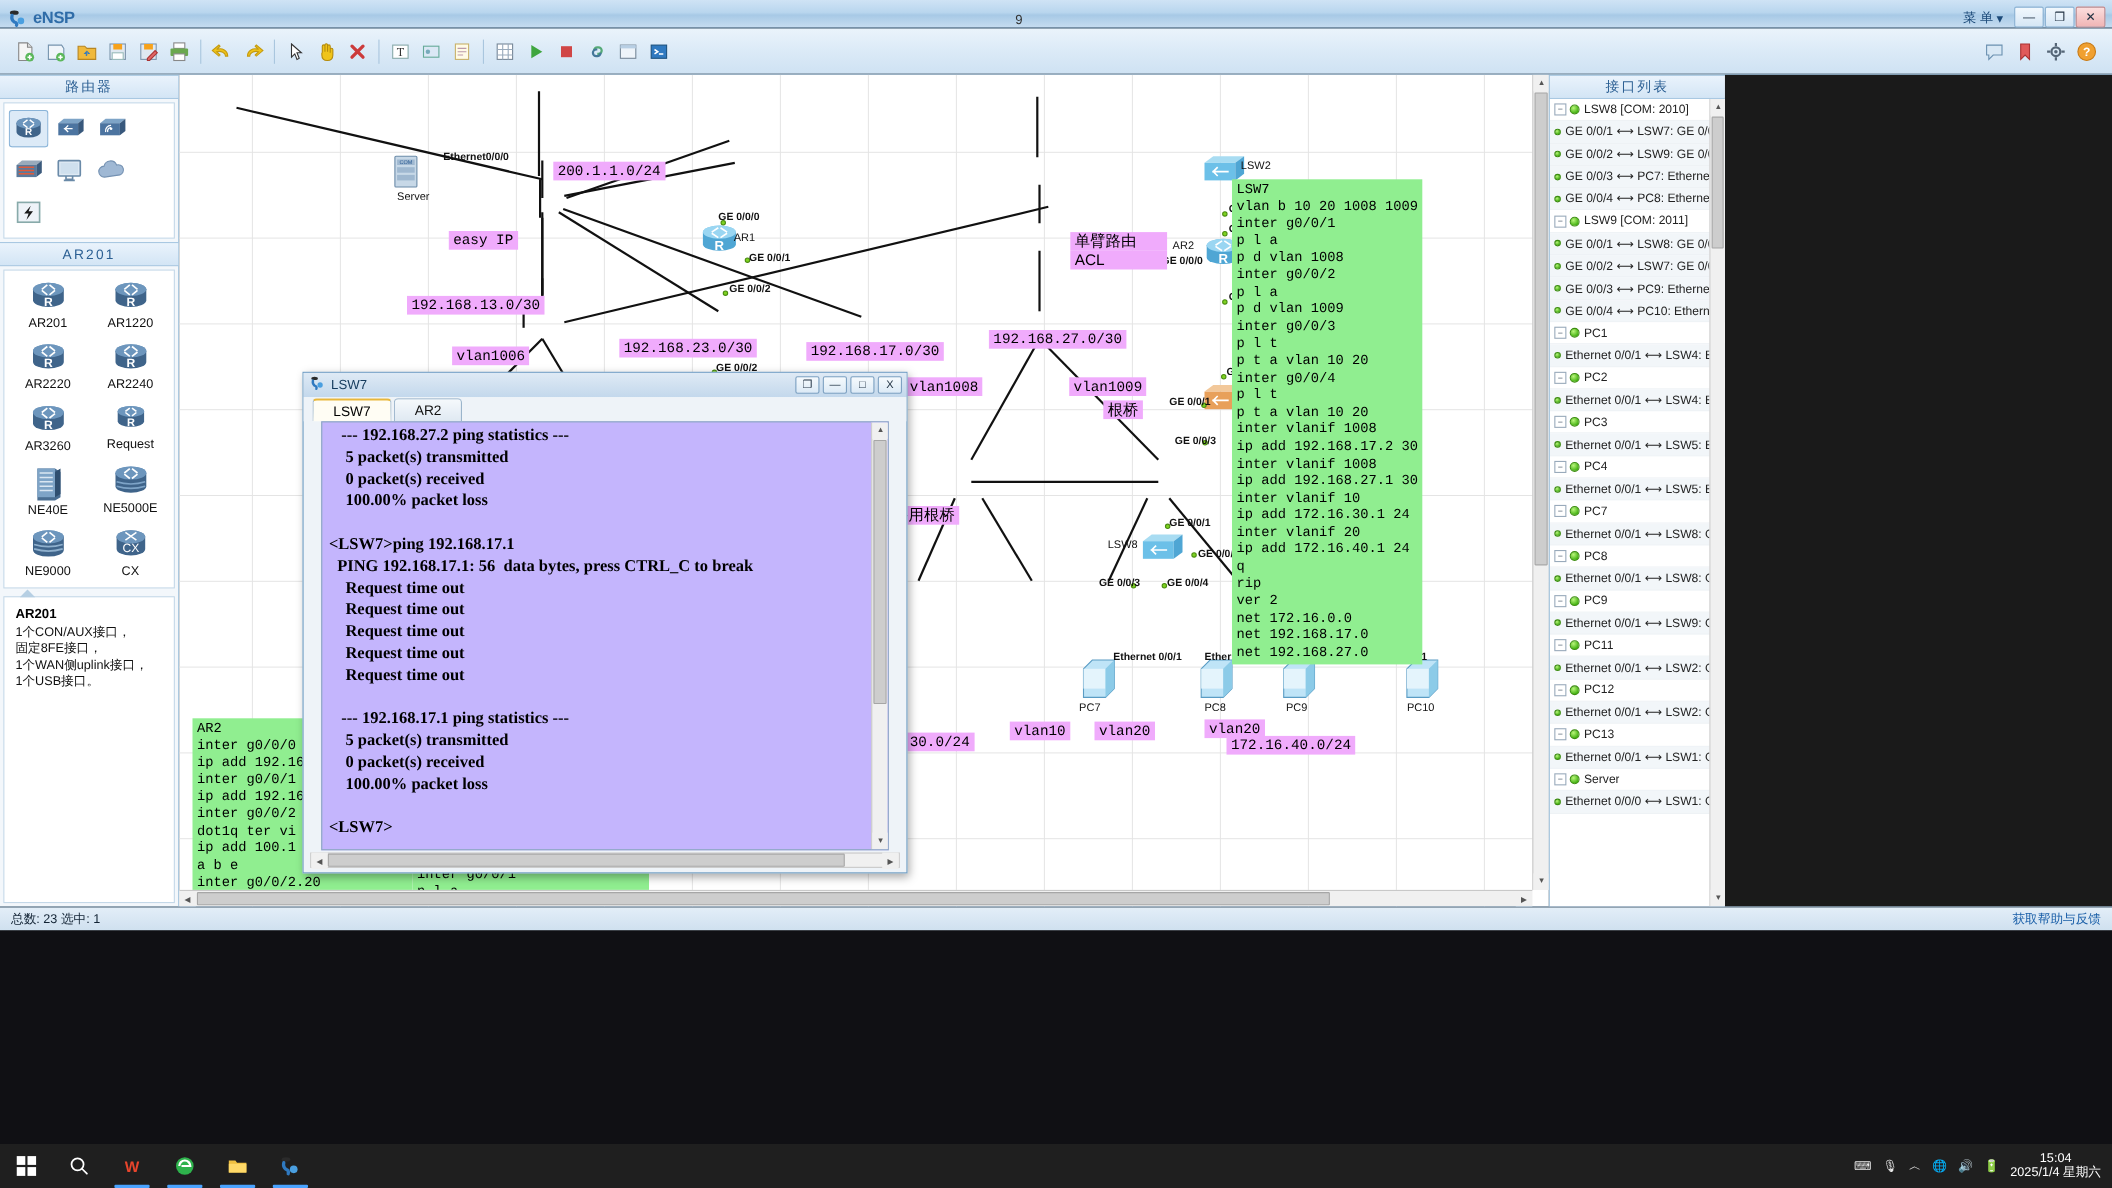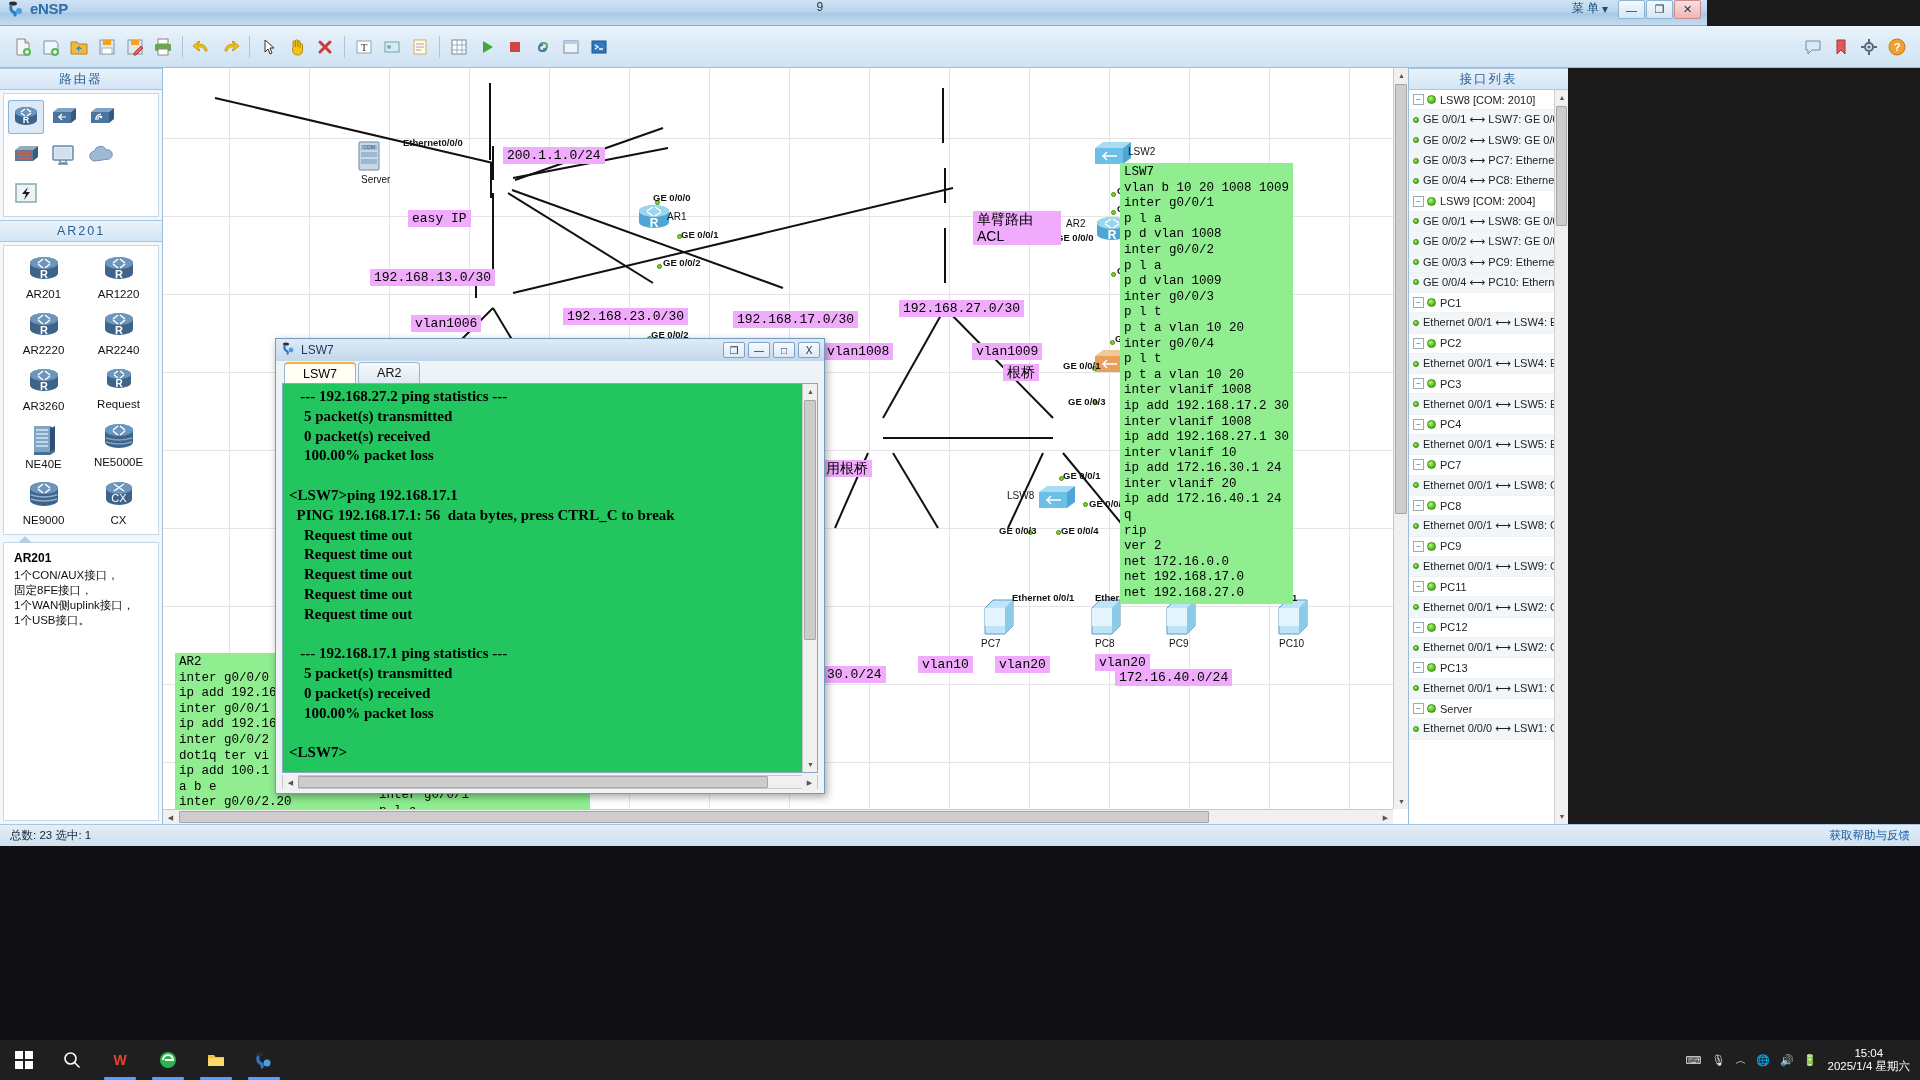--- a/index.html
+++ b/index.html
@@ -7,24 +7,24 @@
   body {
     width:1920px; height:1080px; overflow:hidden;
     font-family:"Liberation Sans", sans-serif;
     background:#1a1a1a;
     -webkit-font-smoothing:antialiased;
   }
   #app { position:relative; width:1920px; height:1080px; }
 
   
   .titlebar{
-    position:absolute; left:0; top:0; width:1707px; height:26px;
+    position:absolute; left:0; top:0; width:1920px; height:26px;
     background:linear-gradient(to bottom,#cfe3f5 0%,#b9d6ee 45%,#a7c9e6 55%,#c6dcf0 100%);
     border-bottom:1px solid #7fa8cc;
-    display:flex; align-items:flex-start;
+    display:flex; align-items:flex-end;
   }
   .tb-logo{ display:flex; align-items:center; gap:5px; padding-left:8px; }
   .tb-logo-mark{ width:17px; height:17px; position:relative; }
   .tb-title{ font-size:15px; font-weight:bold; color:#2f6ca8; letter-spacing:-0.3px;}
   .tb-center{ flex:1; text-align:center; font-size:12px; color:#333; }
   .tb-menu{ font-size:12px; color:#1d4b7a; padding-right:10px; display:flex; align-items:center; gap:3px;}
   .tb-btns{ display:flex; align-items:center; gap:1px; padding-right:6px;}
   .tb-btn{ width:27px; height:19px; border:1px solid #8fb4d4;
     background:linear-gradient(to bottom,#f2f8fd,#d5e6f5); border-radius:2px;
     display:flex; align-items:center; justify-content:center; font-size:11px; color:#234; }
@@ -134,21 +134,21 @@
   .term-ctrl{ margin-left:auto; display:flex; gap:3px; padding-right:4px;}
   .tc{ width:22px;height:16px; border:1px solid #7fa2c2; border-radius:2px;
      background:linear-gradient(to bottom,#f6fafd,#dceaf6);
      display:flex;align-items:center;justify-content:center;font-size:10px;color:#234;}
   .term-tabs{ height:22px; display:flex; align-items:flex-end; padding-left:8px; gap:2px;
      background:#eef3f8; }
   .ttab{ height:21px; padding:0 18px; font-size:12.5px; color:#111;
      border:1px solid #9ab4cb; border-bottom:none; border-radius:4px 4px 0 0;
      background:linear-gradient(to bottom,#f5f9fc,#dfe9f2); display:flex;align-items:center;}
   .ttab.active{ background:#fffdf4; border-top:2px solid #e8b73a; color:#000; }
-  .term-body{ flex:1; margin:0 6px; background:#22c55e; border:1px solid #8aa7c0;
+  .term-body{ flex:1; margin:0 16px; background:#c4b5fd; border:1px solid #8aa7c0;
      position:relative; overflow:hidden;padding-left:12px;}
   .term-text{ position:absolute; left:6px; top:3px; right:18px;
      font-family:"Liberation Serif", serif; font-size:15px; font-weight:bold;
      line-height:19.8px; color:#000; white-space:pre; }
   .term-vs{ position:absolute; right:0; top:0; width:15px; height:100%; background:#f0f0f0;
      border-left:1px solid #c8c8c8;}
   .term-hs{ margin:2px 6px 4px 6px; height:14px; background:#f0f0f0; border:1px solid #c8c8c8;
      position:relative;}
 
   
@@ -872,21 +872,21 @@
           <span class="ifled small"></span>
           <span class="iftext">GE 0/0/3 ⟷ PC7: Ethernet</span>
         </div>
         <div class="ifrow conn">
           <span class="ifled small"></span>
           <span class="iftext">GE 0/0/4 ⟷ PC8: Ethernet</span>
         </div>
         <div class="ifrow dev">
           <span class="ifexp">−</span>
           <span class="ifled"></span>
-          <span class="iftext">LSW9 [COM: 2004]</span>
+          <span class="iftext">LSW9 [COM: 2011]</span>
         </div>
         <div class="ifrow conn">
           <span class="ifled small"></span>
           <span class="iftext">GE 0/0/1 ⟷ LSW8: GE 0/0/</span>
         </div>
         <div class="ifrow conn">
           <span class="ifled small"></span>
           <span class="iftext">GE 0/0/2 ⟷ LSW7: GE 0/0/</span>
         </div>
         <div class="ifrow conn">

